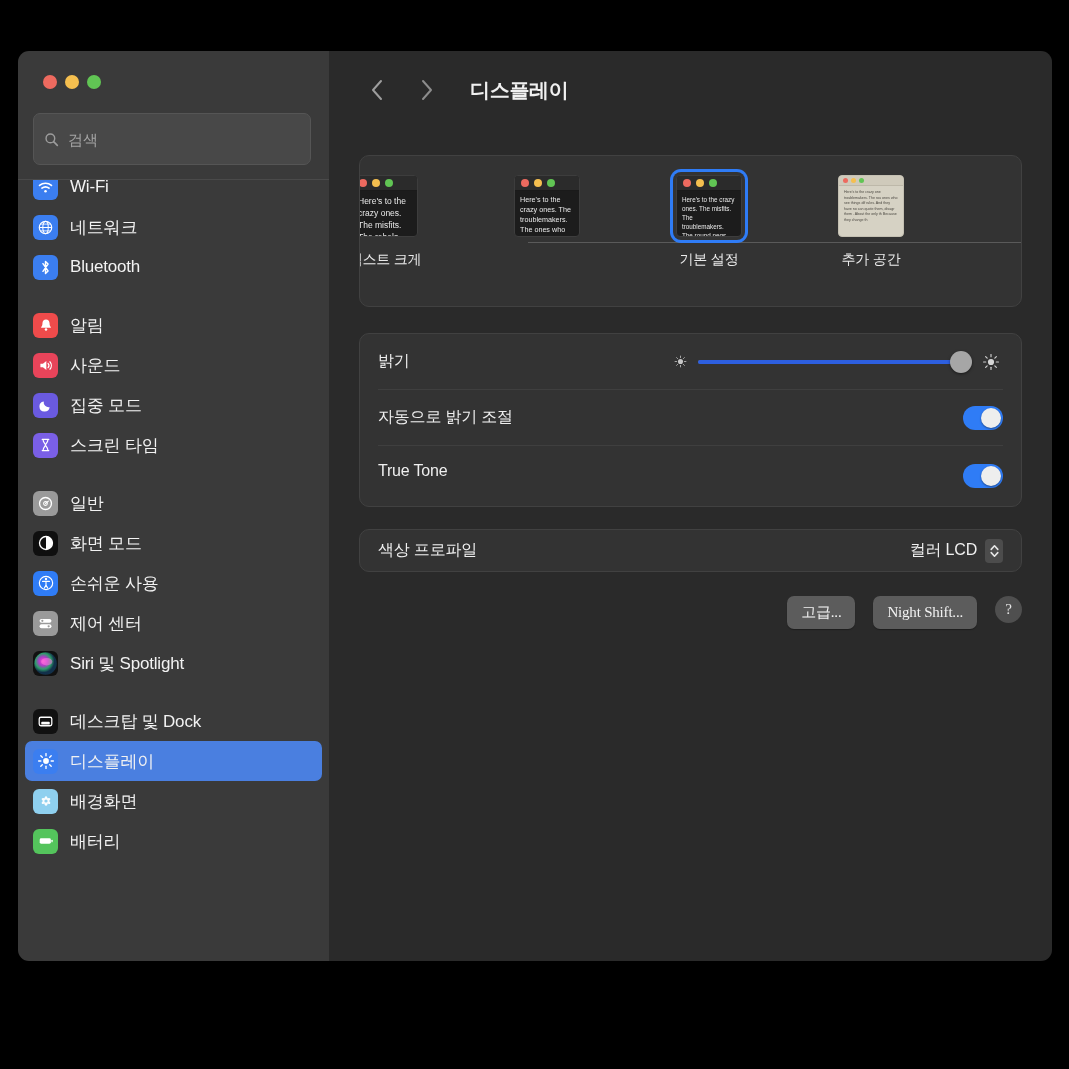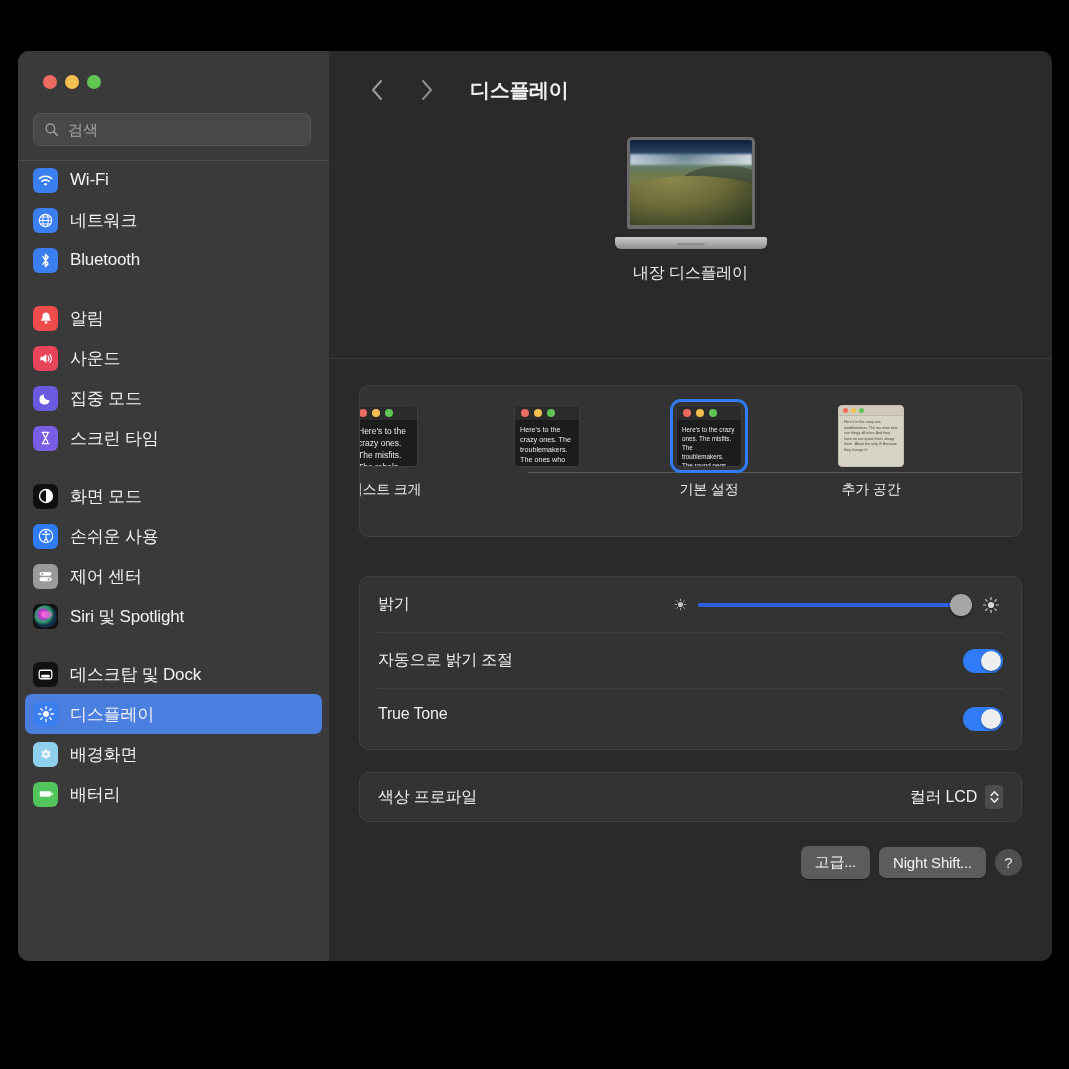--- a/index.html
+++ b/index.html
@@ -38,21 +38,21 @@
     padding-left: 25px;
     gap: 8px;
   }
   .dot { width: 14px; height: 14px; border-radius: 50%; }
   .dot.red { background: #ed6a5f; }
   .dot.yellow { background: #f5bf4f; }
   .dot.green { background: #61c554; }
 
   #search-wrap { padding: 0 18px 0 7px; }
   #search-box {
-    height: 33px;
+    height: 52px;
     background: #484848;
     border: 1px solid #555;
     border-radius: 7px;
     display: flex;
     align-items: center;
     padding: 0 10px;
     gap: 9px;
     margin-left: 8px;
   }
   #search-box .s-icon { width: 15px; height: 15px; flex: 0 0 15px; opacity: .75; }
@@ -65,21 +65,21 @@
     font-family: inherit;
     width: 100%;
   }
   #search-input::placeholder { color: #a5a5a5; }
 
   #sidebar-scroll {
     flex: 1;
     overflow: hidden;
     margin-top: 14px;
     border-top: 1px solid #4a4a4a;
-    padding-top: 12px;
+    padding-top: 0px;
     position: relative;
   }
   #sidebar-list { padding: 0 7px; margin-top: -13px; }
 
   .nav-item {
     display: flex;
     align-items: center;
     gap: 12px;
     height: 40px;
     padding: 0 8px;
@@ -300,21 +300,21 @@
     top: 86px;
     height: 1px;
     background: #5a5a5a;
     z-index: 0;
   }
   #scaling-card .scale-opt { position: relative; z-index: 1; }
   .opt-clip-left { margin-left: -78px; }
 
   
   #settings-card {
-    margin-top: 39px;
+    margin-top: 26px;
     padding: 0 18px;
   }
   .row {
     display: flex;
     align-items: center;
     min-height: 56px;
     border-bottom: 1px solid #3f3f3f;
     position: relative;
   }
   .row:last-child { border-bottom: none; }
@@ -378,21 +378,21 @@
     width: 20px; height: 20px;
     border-radius: 50%;
     background: #eeeeee;
     box-shadow: 0 1px 2px rgba(0,0,0,.4);
   }
 
   
   #profile-card {
     margin-top: 22px;
     padding: 0 18px;
-    height: 50px;
+    height: 43px;
     display: flex;
     align-items: center;
   }
   #profile-value {
     font-size: 16px;
     color: #f0f0f0;
     letter-spacing: -0.2px;
   }
   #stepper {
     margin-left: 8px;
@@ -404,22 +404,22 @@
     gap: 3px;
     cursor: default;
   }
   #stepper svg { display: block; }
 
   
   #btn-row {
     margin-top: 24px;
     display: flex;
     justify-content: flex-end;
-    align-items: center;
-    gap: 9px;
+    gap: 18px;
+    font-family: Liberation Serif, serif;
   }
   .btn {
     background: #5c5c5c;
     color: #f2f2f2;
     font-size: 15px;
     border-radius: 7px;
     padding: 7px 14px;
     border: none;
     font-family: inherit;
     letter-spacing: -0.2px;
@@ -535,20 +535,30 @@
             <svg width="15" height="16" viewBox="0 0 16 20">
               <path d="M4 3h8M4 17h8" stroke="#fff" stroke-width="1.7" stroke-linecap="round"></path>
               <path d="M5 3.5c0 3.5 3 4.8 3 6.5s-3 3-3 6.5M11 3.5c0 3.5-3 4.8-3 6.5s3 3 3 6.5" stroke="#fff" stroke-width="1.5" fill="none"></path>
             </svg>
           </span>
           <span class="nav-label">스크린 타임</span>
         </div>
 
         <div class="nav-gap"></div>
 
+        <div class="nav-item">
+          <span class="nav-icon" style="background:#9a9a9a;">
+            <svg width="17" height="17" viewBox="0 0 20 20">
+              <circle cx="10" cy="10" r="7" fill="none" stroke="#fff" stroke-width="1.6"></circle>
+              <circle cx="10" cy="10" r="2.2" fill="none" stroke="#fff" stroke-width="1.2"></circle>
+              <line x1="10" y1="10" x2="13.4" y2="7.2" stroke="#fff" stroke-width="1.3" stroke-linecap="round"></line>
+            </svg>
+          </span>
+          <span class="nav-label">일반</span>
+        </div>
 
         <div class="nav-item">
           <span class="nav-icon" style="background:#0f0f0f;">
             <svg width="18" height="18" viewBox="0 0 20 20">
               <circle cx="10" cy="10" r="7.2" fill="none" stroke="#fff" stroke-width="1.5"></circle>
               <path d="M10 2.8a7.2 7.2 0 0 1 0 14.4z" fill="#fff"></path>
             </svg>
           </span>
           <span class="nav-label">화면 모드</span>
         </div>
@@ -668,35 +678,20 @@
       <div class="navbtn" style="margin-left:14px;">
         <span>
           <svg width="14" height="22" viewBox="0 0 14 22">
             <polyline points="3,2 11,11 3,20" fill="none" stroke="#8c8c8c" stroke-width="2" stroke-linecap="round" stroke-linejoin="round"></polyline>
           </svg>
         </span>
       </div>
       <div id="page-title">디스플레이</div>
     </div>
 
-    <div id="display-hero">
-      <div id="laptop">
-        <div id="laptop-screen">
-          <div id="wallpaper">
-            <div class="ridge2"></div>
-            <div class="cloud"></div>
-            <div class="ridge"></div>
-          </div>
-        </div>
-        <div id="laptop-base">
-          <div id="laptop-notch"></div>
-        </div>
-      </div>
-      <div id="display-name">내장 디스플레이</div>
-    </div>
 
     <div id="scroll-body">
 
       <div class="card" id="scaling-card">
         <div id="scale-track"></div>
         <div id="scaling-row">
 
           <div class="scale-opt opt-clip-left t-large">
             <div class="thumb-box">
               <div class="mini-win">

